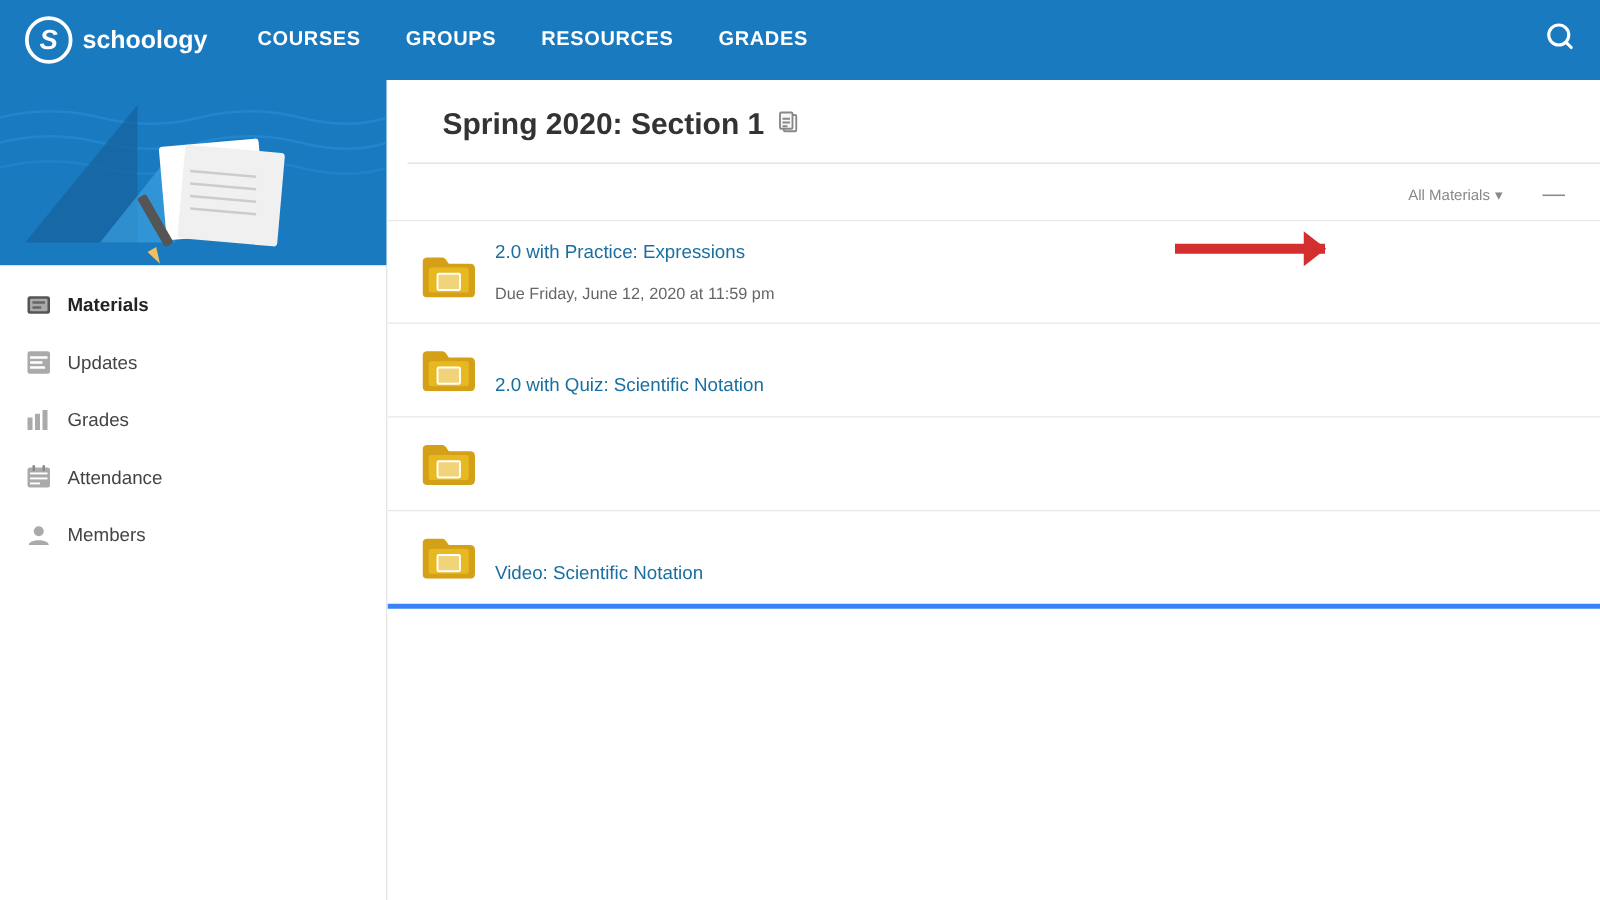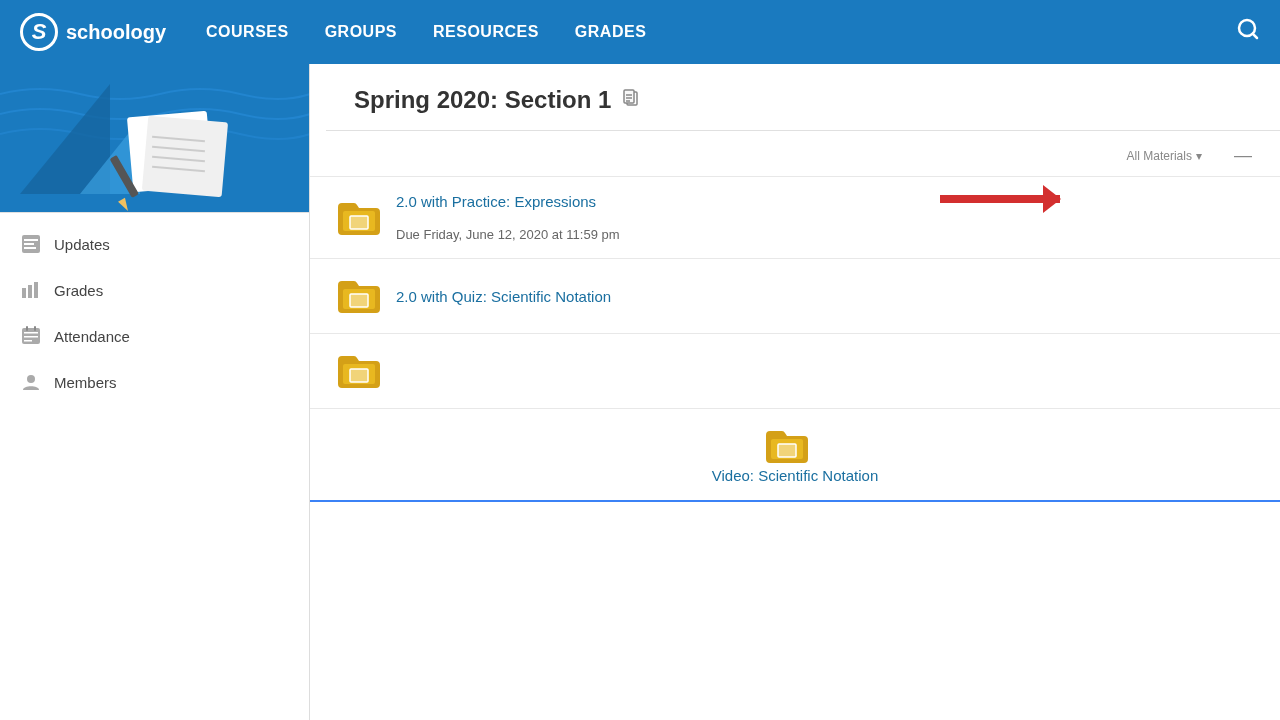--- a/index.html
+++ b/index.html
@@ -147,26 +147,26 @@
     .filter-dropdown span { color: #888; font-size: 12px; }
     .collapse-btn {
       color: #888;
       font-size: 18px;
       cursor: pointer;
       margin-left: 8px;
     }
 
     .material-item {
       display: flex;
-      align-items: center;
+      align-items: flex-end;
       padding: 16px 28px;
       border-top: 1px solid #e8e8e8;
       position: relative;
     }
-    .material-item:last-child { border-bottom: 2px solid #3b82f6; flex-direction: column; }
+    .material-item:last-child { border-bottom: 4px solid #3b82f6; }
 
     .material-icon {
       width: 42px;
       height: 42px;
       flex-shrink: 0;
       margin-right: 16px;
       position: relative;
     }
 
     .material-info { flex: 1; }
@@ -267,20 +267,31 @@
 
         <rect x="120" y="90" width="8" height="45" rx="2" fill="#555" transform="rotate(-30 124 112)"></rect>
         <polygon points="120,135 128,135 124,148" fill="#f0c060" transform="rotate(-30 124 140)"></polygon>
       </svg>
     </div>
 
     <div class="sidebar-divider"></div>
 
     <nav class="sidebar-nav">
 
+      <div class="sidebar-item active">
+        <div class="sidebar-item-icon">
+          <svg width="20" height="20" viewBox="0 0 20 20" fill="none">
+            <rect x="1" y="3" width="18" height="14" rx="2" fill="#555"></rect>
+            <rect x="3" y="5" width="14" height="10" rx="1" fill="#aaa"></rect>
+            <rect x="5" y="7" width="10" height="2" fill="#666"></rect>
+            <rect x="5" y="11" width="7" height="2" fill="#666"></rect>
+          </svg>
+        </div>
+        <span>Materials</span>
+      </div>
 
       <div class="sidebar-item">
         <div class="sidebar-item-icon">
           <svg width="20" height="20" viewBox="0 0 20 20" fill="none">
             <rect x="1" y="1" width="18" height="18" rx="2" fill="#aaa"></rect>
             <rect x="3" y="5" width="14" height="2" fill="#fff"></rect>
             <rect x="3" y="9" width="10" height="2" fill="#fff"></rect>
             <rect x="3" y="13" width="12" height="2" fill="#fff"></rect>
           </svg>
         </div>

